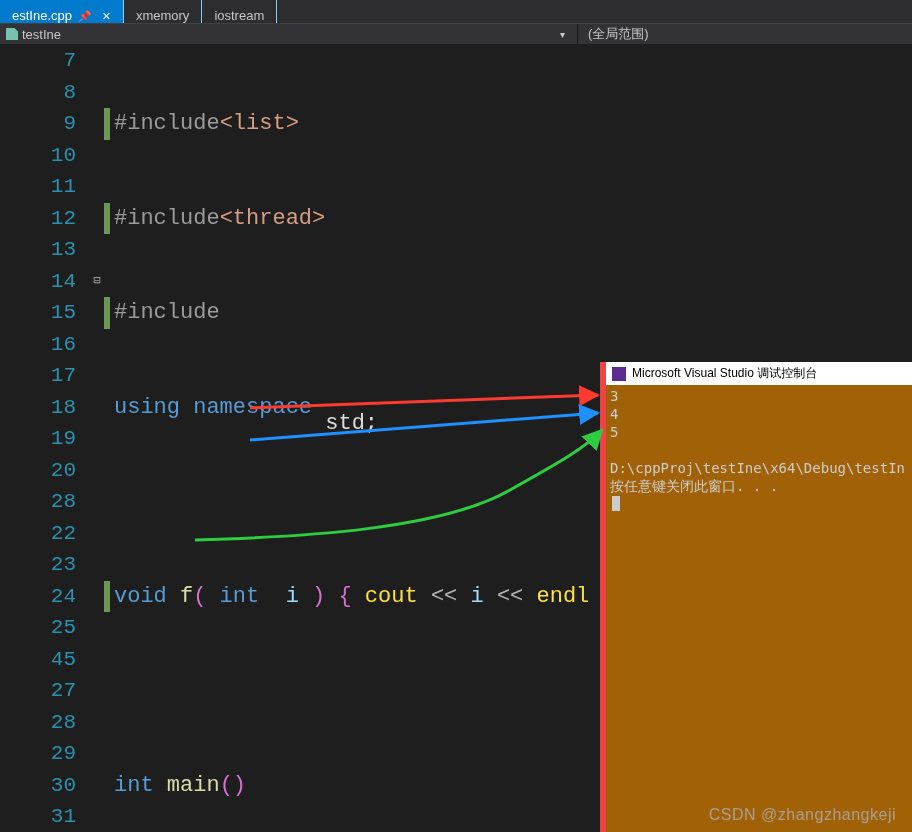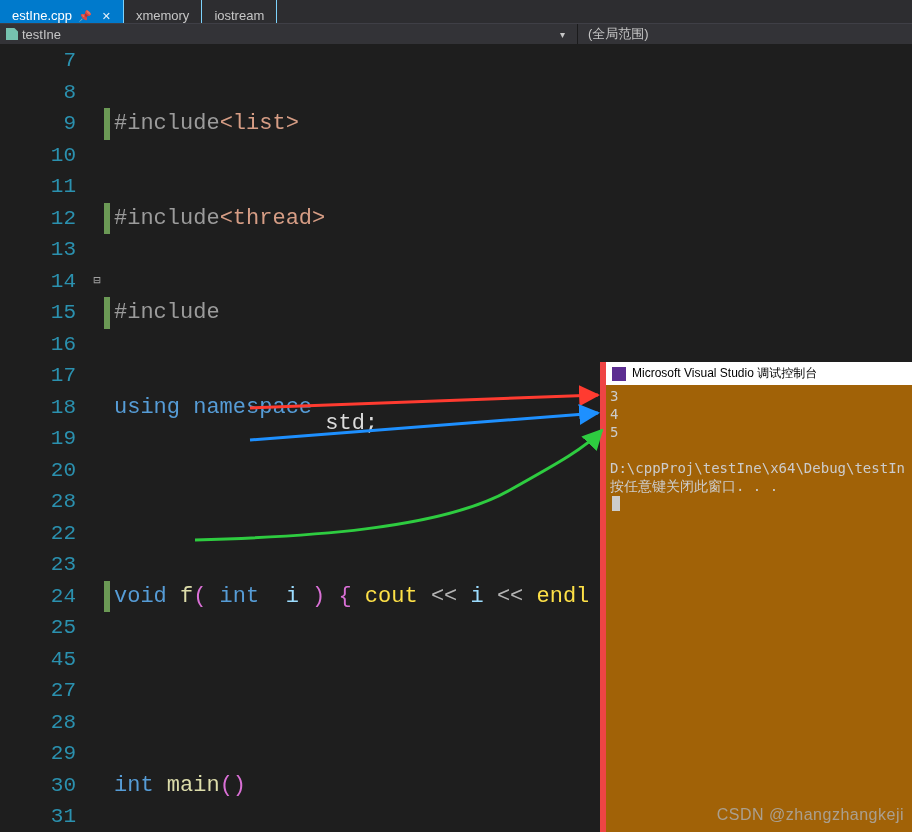--- a/index.html
+++ b/index.html
@@ -129,21 +129,21 @@
 
   
   svg.arrows {
     position: absolute; left: 0; top: 0;
     width: 912px; height: 832px;
     pointer-events: none;
   }
 
   
   .watermark {
-    position: absolute; right: 8px; bottom: 8px;
+    position: absolute; right: 16px; bottom: 8px;
     font-family: 'Segoe UI', sans-serif; font-size: 16px;
     color: #aeb4bc; opacity: .75; letter-spacing: .5px;
   }
 </style>
 </head>
 <body>
 
 <div class="tabs">
   <div class="tab active">
     <span>estIne.cpp</span>

